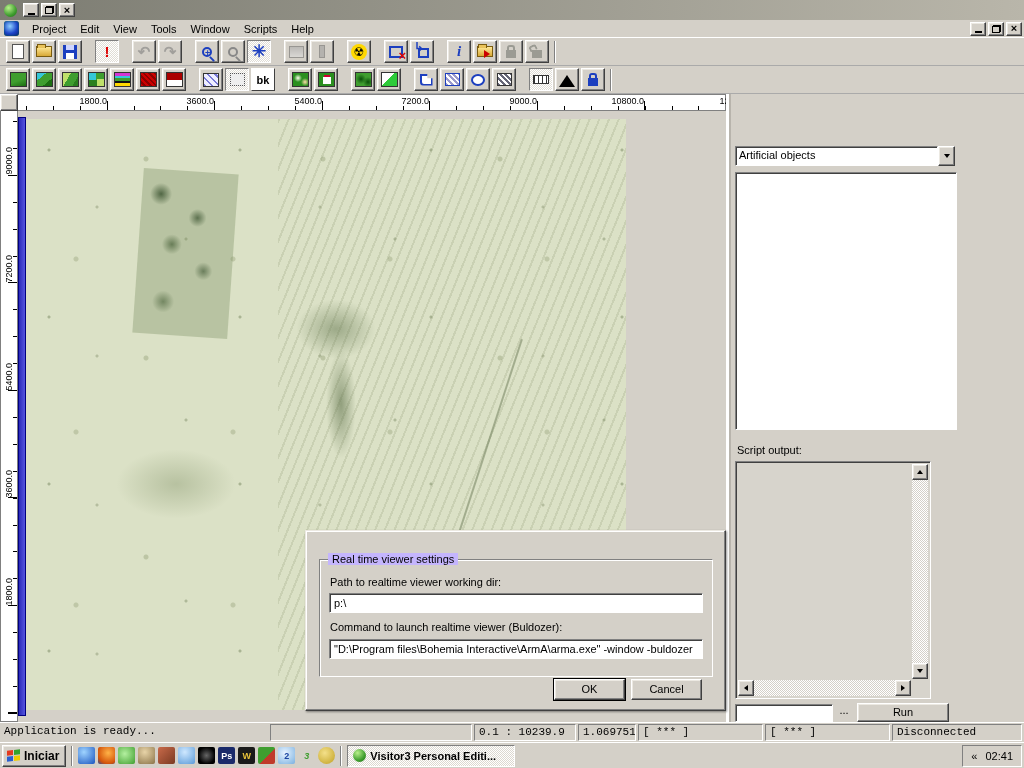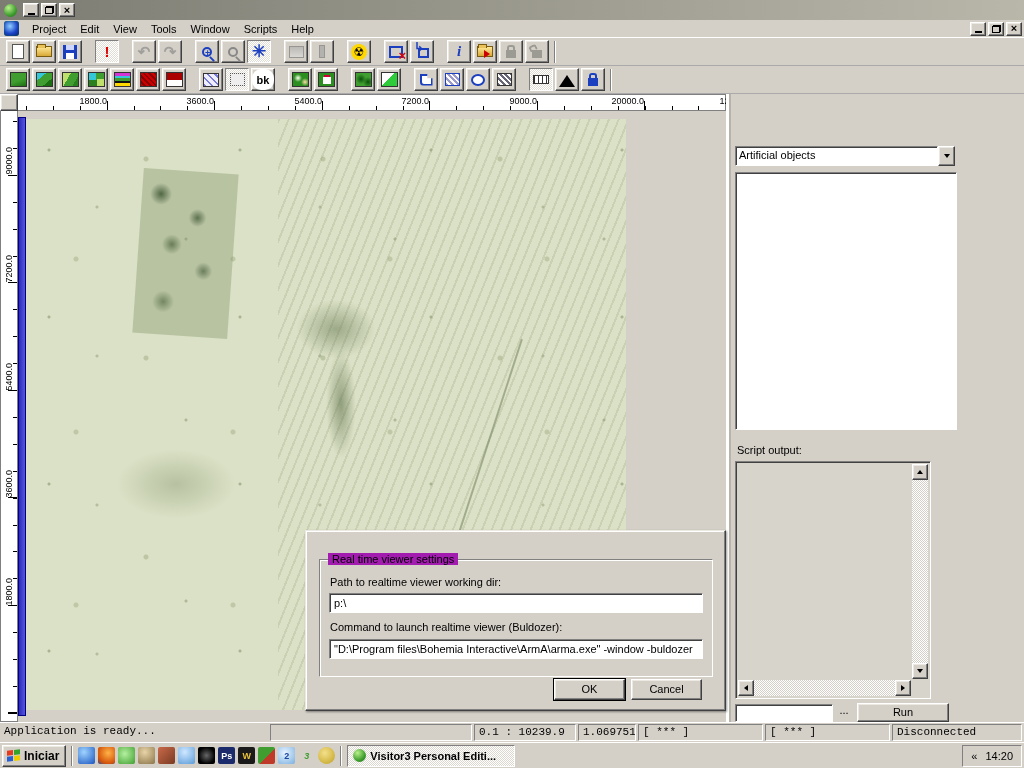--- a/index.html
+++ b/index.html
@@ -69,21 +69,21 @@
   .i-terr { width:17px; height:15px; border:1px solid #333; }
   .t1 { background:linear-gradient(160deg,#3f9e2f 55%,#1c6e12); }
   .t2 { background:linear-gradient(140deg,#35c8d8 0 30%,#3f9e2f 30% 70%,#1c6e12 70%); }
   .t3 { background:linear-gradient(120deg,#bfe06a 0 35%,#3f9e2f 35% 75%,#2a7f1f 75%); }
   .t4 { background:conic-gradient(#3f9e2f 0 25%,#bfe06a 0 50%,#2a7f1f 0 75%,#35c8d8 0); }
   .t5 { background:linear-gradient(#d435d4 0 20%,#35c8d8 20% 40%,#3f9e2f 40% 60%,#111 60% 80%,#ffd800 80%); }
   .t6 { background:repeating-linear-gradient(45deg,#c00 0 2px,#8a0000 2px 4px); }
   .t7 { background:linear-gradient(#a00 0 55%,#fff 55%); }
   .i-hatch { width:16px; height:14px; border:1px solid #333; background:repeating-linear-gradient(45deg,#7a7ad8 0 2px,#eef 2px 5px); }
   .i-dots { width:15px; height:13px; border:1px dotted #555; background:#eee; }
-  .i-bk { font-weight:bold; background:#fff; width:22px; height:21px; display:flex; align-items:center; justify-content:center;border-radius:9px; }
+  .i-bk { font-weight:bold; background:#fff; width:22px; height:21px; display:flex; align-items:center; justify-content:center; }
   .i-veg { width:17px; height:15px; border:1px solid #333; background:radial-gradient(circle 3px at 5px 5px,#ffe,transparent 4px),radial-gradient(circle 3px at 12px 9px,#fda,transparent 4px),#2a8f1f; }
   .i-house { width:17px; height:15px; border:1px solid #333; position:relative; background:#2a8f1f; }
   .i-house::after { content:""; position:absolute; left:4px; top:4px; width:8px; height:7px; background:#fff; box-shadow:0 -3px 0 -1px #c03; }
   .i-forest { width:17px; height:15px; border:1px solid #333; background:radial-gradient(circle 4px at 5px 6px,#0a4f0a,transparent 5px),radial-gradient(circle 4px at 12px 9px,#0a4f0a,transparent 5px),#3f9e2f; }
   .i-fsplit { width:17px; height:15px; border:1px solid #333; background:linear-gradient(135deg,#fff 0 45%,#2ecb3a 45%); }
   .i-poly { width:13px; height:12px; border:2px solid #1c3fbf; border-radius:0 0 0 4px; clip-path:polygon(0 0,60% 0,60% 40%,100% 40%,100% 100%,0 100%); background:#fff; }
   .i-harrow { width:15px; height:13px; border:1px solid #1c3fbf; background:repeating-linear-gradient(45deg,#99c 0 2px,#fff 2px 4px); }
   .i-circle { width:14px; height:12px; border:2px solid #1c3fbf; border-radius:50%; background:#fff; }
   .i-dense { width:15px; height:13px; border:1px solid #333; background:repeating-linear-gradient(45deg,#667 0 2px,#fff 2px 4px); }
   .i-ruler { width:16px; height:9px; border:1px solid #333; background:repeating-linear-gradient(90deg,#333 0 1px,#fff 1px 4px); }
@@ -158,21 +158,21 @@
   .runrow input { width:98px; height:18px; border:1px solid; border-color:#808080 #fff #fff #808080; box-shadow:inset 1px 1px 0 #404040; padding:0 3px; font:inherit; }
   .browse-btn { width:22px; height:18px; text-align:center; }
   .run-btn { width:92px; height:19px; margin-left:2px; text-align:center; padding-top:2px; }
 
   
   .dialog { position:absolute; left:305px; top:530px; width:421px; height:181px; z-index:50;
     background:#d4d0c8; border:1px solid; border-color:#ece9e2 #404040 #404040 #ece9e2; box-shadow:inset -1px -1px 0 #808080, inset 1px 1px 0 #fff, 1px 1px 2px rgba(0,0,0,.4); }
   .dlg-title { height:19px; margin:2px; padding:2px 5px; color:#fff; font-weight:bold;
     background:linear-gradient(90deg,#0a246a,#a6caf0); }
   .groupbox { position:absolute; left:13px; top:28px; width:394px; height:118px; border:1px solid; border-color:#808080 #fff #fff #808080; box-shadow:1px 1px 0 #fff inset; }
-  .gb-label { position:absolute; top:-7px; left:8px; background:#a21caf; padding:0 4px; }
+  .gb-label { position:absolute; top:-7px; left:8px; background:#c4b5fd; padding:0 4px; }
   .dlg-label1 { position:absolute; left:24px; top:45px; }
   .dlg-input { position:absolute; left:23px; width:374px; height:20px; border:1px solid; border-color:#808080 #fff #fff #808080; box-shadow:inset 1px 1px 0 #404040; background:#fff; font:inherit; padding:0 4px; }
   .dlg-label2 { position:absolute; left:24px; top:90px; }
   .ok-btn { position:absolute; left:248px; top:148px; width:71px; height:21px; text-align:center; padding-top:3px; box-shadow:inset -1px -1px 0 #808080, inset 1px 1px 0 #ece9e2, 0 0 0 1px #000; }
   .cancel-btn { position:absolute; left:325px; top:148px; width:71px; height:21px; text-align:center; padding-top:3px; }
 
   
   .statusbar { height:20px; display:flex; align-items:stretch; gap:2px; padding:1px 2px; border-top:1px solid #fff; }
   .sbp { border:1px solid; border-color:#808080 #fff #fff #808080; padding:1px 4px; white-space:nowrap; overflow:hidden;font-family:Liberation Mono, monospace; }
   .sb-msg { width:266px; border:none; padding-left:2px; }
@@ -373,21 +373,21 @@
 <div class="workrow">
   <div class="left-col">
     <div class="hruler-row">
       <div class="corner raised"></div>
       <div class="hruler">
         <span style="left:41px">1800.0</span>
         <span style="left:148px">3600.0</span>
         <span style="left:256px">5400.0</span>
         <span style="left:363px">7200.0</span>
         <span style="left:471px">9000.0</span>
-        <span style="left:578px">20000.0</span>
+        <span style="left:578px">10800.0</span>
         <span style="left:686px">12600.0</span>
       </div>
     </div>
     <div class="canvas-row">
       <div class="vruler">
         <div class="vlab" style="top:22px">
             <i>9000.0</i>
           </div>
         <div class="vlab" style="top:130px">
             <i>7200.0</i>
@@ -498,15 +498,15 @@
   <span class="ql" style="background:#d4d0c8;color:#3f9e2f;font-style:italic">3</span>
   <span class="ql" style="background:radial-gradient(circle at 40% 35%,#f4e08a,#c0a020);border-radius:50%"></span>
   <span class="tb-sep"></span>
   <span class="task-btn">
     <span class="tico"></span>
     <span class="task-label">Visitor3 Personal Editi...</span>
   </span>
   <span class="tb-space"></span>
   <span class="tray">
     <span>«</span>
-    <span>14:20</span>
+    <span>02:41</span>
   </span>
 </div>
 
 </body></html>

